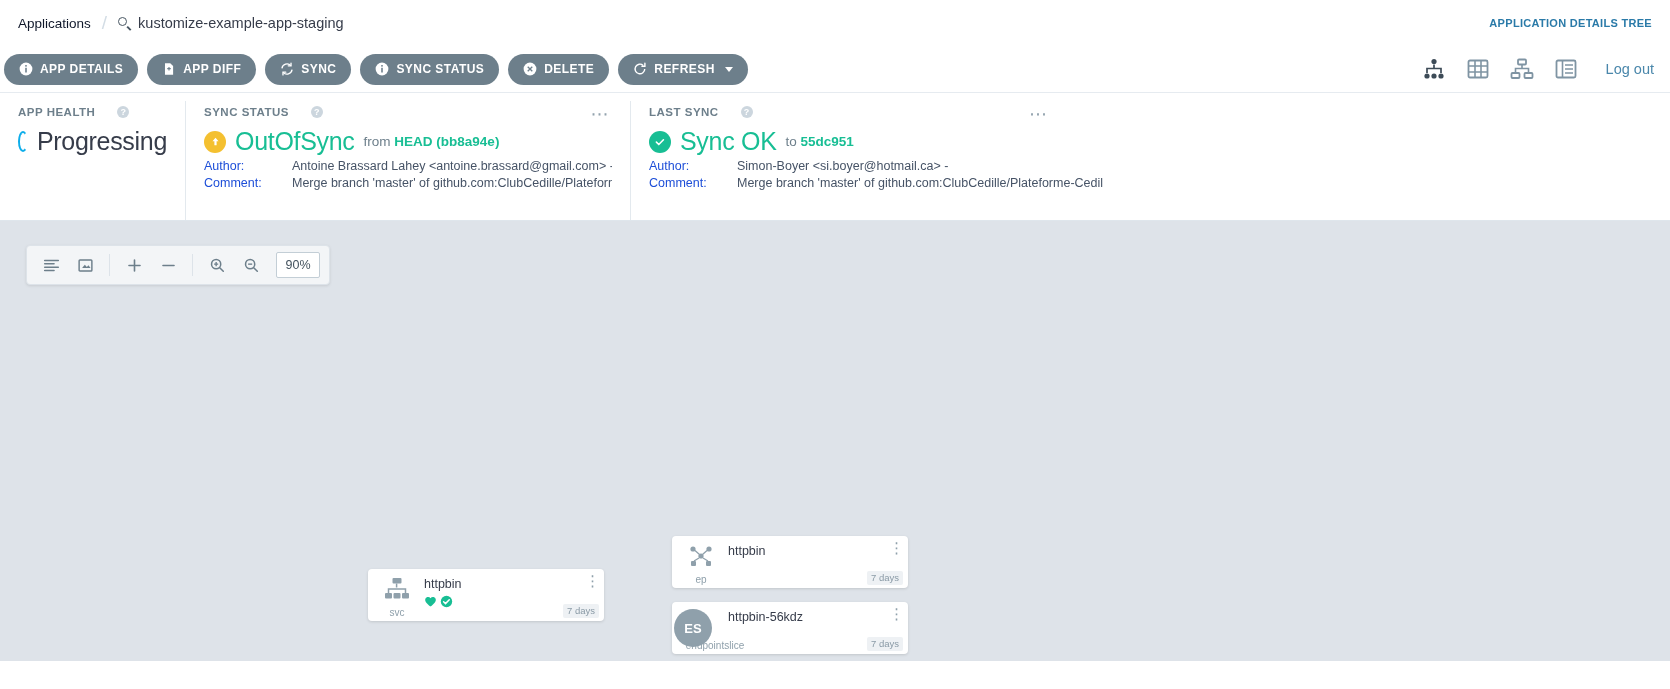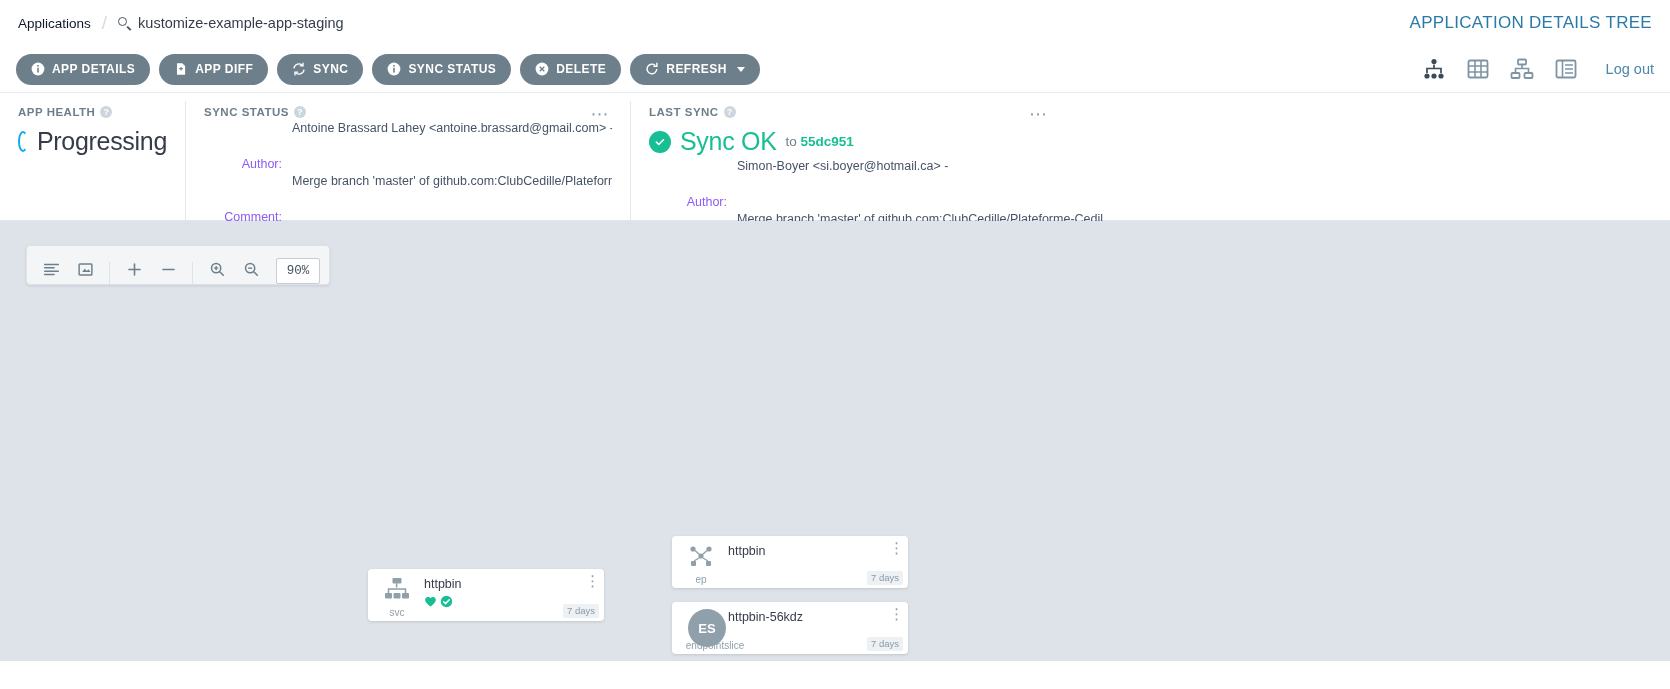--- a/index.html
+++ b/index.html
@@ -17,28 +17,28 @@
   .crumb-link { color: #0f172a; font-size: 13.5px; cursor: pointer; }
   .crumb-sep { color: #d3dde5; font-size: 19px; margin: 0 11px; font-weight: 300; }
   .crumb-cur { color: #363c4a; font-size: 14.5px; display: flex; align-items: center; gap: 7px; }
   .mag { width: 13px; height: 13px; position: relative; display: inline-block; }
   .mag i { position: absolute; width: 9px; height: 9px; border: 1.6px solid #495763;
            border-radius: 50%; top: 0; left: 0; }
   .mag b { position: absolute; width: 1.6px; height: 5px; background: #495763;
            transform: rotate(-45deg); bottom: -1px; right: 1px; }
   .adt-link {
     position: absolute; right: 18px; top: 50%; transform: translateY(-50%);
-    color: #2a7aa8; font-size: 17px; font-weight: normal; letter-spacing: .3px;
+    color: #2a7aa8; font-size: 11px; font-weight: bold; letter-spacing: .3px;
     cursor: pointer;
   }
 
   
   .toolbar {
     height: 47px; background: #fff; display: flex; align-items: center;
-    padding: 0 16px; gap: 9px; border-bottom: 1px solid #e6ebf0; position: relative;
+    padding: 0 4px; gap: 9px; border-bottom: 1px solid #e6ebf0; position: relative;
   }
   .btn {
     background: #6d7f8b; color: #fff; border-radius: 20px;
     height: 31px; padding: 0 15px; display: flex; align-items: center; gap: 7px;
     font-size: 12px; font-weight: bold; letter-spacing: .45px; cursor: pointer;
     white-space: nowrap; user-select: none;
   }
   .bico { width: 14px; height: 14px; flex: 0 0 14px; display: block; }
   .caret {
     width: 0; height: 0; border-left: 4.5px solid transparent;
@@ -55,35 +55,35 @@
   .status {
     height: 128px; display: flex; background: #fff;
     border-bottom: 1px solid #dfe6ec; padding-top: 8px;
   }
   .spane { padding: 5px 18px 0 18px; position: relative; }
   .spane.p1 { width: 185px; }
   .spane.p2 { width: 445px; border-left: 1px solid #e3e9ee; }
   .spane.p3 { flex: 1; border-left: 1px solid #e3e9ee; }
   .slabel {
     font-size: 11.5px; font-weight: bold; color: #6d7f8b;
-    letter-spacing: .5px; display: flex; align-items: center; gap: 5px;
+    letter-spacing: .5px; display: flex; align-items: center; gap: 22px;
   }
   .qmark {
     width: 12px; height: 12px; border-radius: 50%; background: #ccd6de;
     color: #fff; font-size: 9px; font-weight: bold; line-height: 12px;
     text-align: center; display: inline-block;
   }
   .sbig { display: flex; align-items: center; gap: 9px; margin-top: 9px; }
   .sbig .title { font-size: 25px; color: #363c4a; letter-spacing: -.3px; }
   .sbig .title.green { color: #18be94; }
   .sbig .sub { font-size: 13.5px; color: #6d7f8b; }
   .sbig .sub .rev { color: #18be94; font-weight: bold; }
   .sline { font-size: 12.5px; color: #6d7f8b; margin-top: 11px; }
   .srow { display: flex; font-size: 12.5px; color: #465366; margin-top: 3px; }
-  .srow .k { width: 78px; text-align: right; color: #8b5cf6; flex: 0 0 78px; margin-top: 36px; }
+  .srow .k { width: 78px; color: #1d4ed8; flex: 0 0 78px; }
   .srow .v { margin-left: 10px; white-space: nowrap; overflow: hidden; }
   .kebab-abs {
     position: absolute; right: 20px; top: 8px;
     color: #93a3ae; font-size: 18px; letter-spacing: 1.5px; cursor: pointer;
     line-height: 10px;
   }
   .ring {
     width: 21px; height: 21px; border: 2.6px solid #0dadea; border-radius: 50%;
     border-right-color: transparent; display: inline-block;
   }
@@ -97,23 +97,22 @@
     display: flex; align-items: center; justify-content: center;
   }
   .oos svg { width: 11px; height: 11px; }
 
   
   .canvas { position: relative; height: 440px; background: #dee3e9; overflow: hidden; }
 
   .zoomtools {
     position: absolute; left: 26px; top: 24px; height: 40px;
     background: #f3f5f7; border: 1px solid #dde3e9; border-radius: 4px;
-    display: flex; align-items: flex-end; padding: 0 9px; gap: 4px;
+    display: flex; align-items: center; padding: 0 9px; gap: 4px;
     box-shadow: 0 1px 3px rgba(0,0,0,.10);
-    font-family: Liberation Mono, monospace;
   }
   .zt { width: 30px; height: 30px; display: flex; align-items: center;
         justify-content: center; cursor: pointer; color: #6d7f8b; }
   .zt svg { width: 17px; height: 17px; }
   .zsep { width: 1px; height: 22px; background: #dde3e9; margin: 0 5px; }
   .zval {
     width: 44px; height: 26px; border: 1px solid #c3ced6; background: #fff;
     border-radius: 2px; font-size: 12.5px; color: #43525e; text-align: center;
     line-height: 25px; margin-left: 6px; cursor: text;
   }
@@ -272,20 +271,32 @@
       <span class="title">Progressing</span>
     </div>
   </div>
 
   <div class="spane p2">
     <div class="slabel">
       <span>SYNC STATUS</span>
       <span class="qmark">?</span>
     </div>
     <div class="kebab-abs">⋯</div>
+    <div class="sbig">
+      <span class="oos">
+        <svg viewBox="0 0 16 16">
+            <path d="M8 2.6l4.4 5.2H9.6v5.6H6.4V7.8H3.6z" fill="#fff"></path>
+          </svg>
+      </span>
+      <span class="title green">OutOfSync</span>
+      <span class="sub">
+        <span>from</span>
+        <span class="rev">HEAD (bb8a94e)</span>
+      </span>
+    </div>
     <div class="srow">
       <span class="k">Author:</span>
       <span class="v">Antoine Brassard Lahey &lt;antoine.brassard@gmail.com&gt; -</span>
     </div>
     <div class="srow">
       <span class="k">Comment:</span>
       <span class="v">Merge branch 'master' of github.com:ClubCedille/Plateforme-Cedil</span>
     </div>
   </div>
 
@@ -443,21 +454,21 @@
     </div>
     <div class="kebab">
         <span>⋮</span>
       </div>
     <div class="badges">
       <span class="badge">7 days</span>
     </div>
   </div>
 
   <div class="node" style="left:672px; top:381px; width:236px;">
-    <div class="kind-circle" style="width:38px;height:38px;left:16px;">
+    <div class="kind-circle" style="width:38px;height:38px;left:2px;">
       <span>ES</span>
     </div>
     <div class="kindlbl" style="width:130px;left:-22px;">endpointslice</div>
     <div class="nbody">
       <div class="ntitle">httpbin-56kdz</div>
     </div>
     <div class="kebab">
         <span>⋮</span>
       </div>
     <div class="badges">

